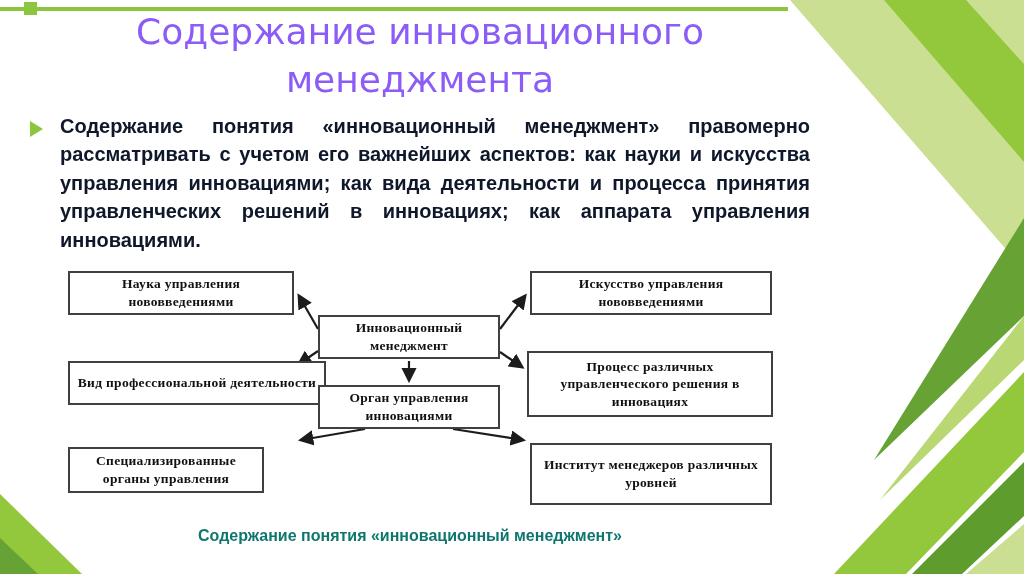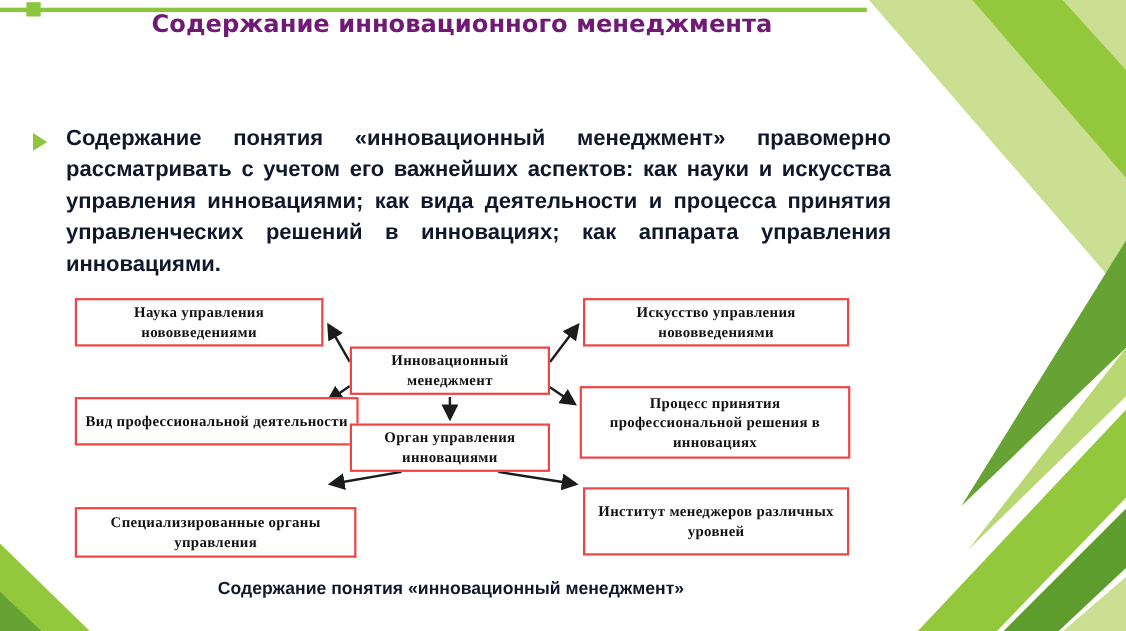--- a/index.html
+++ b/index.html
@@ -1,42 +1,42 @@
 <!DOCTYPE html>
 <html lang="ru"><head>
 <meta charset="utf-8">
 <style>
   html,body{margin:0;padding:0;background:#888;}
   .slide{position:relative;width:1024px;height:574px;background:#ffffff;overflow:hidden;font-family:"Liberation Sans",sans-serif;}
   .deco{position:absolute;left:0;top:0;z-index:0;}
   .topline{position:absolute;left:0;top:7px;width:788px;height:4px;background:#8cc63f;z-index:1;}
   .topsquare{position:absolute;left:24px;top:2px;width:13px;height:13px;background:#8cc63f;z-index:1;}
   .title{position:absolute;left:112px;top:8px;width:616px;margin:0;text-align:center;
-         font-family:"DejaVu Sans","Liberation Sans",sans-serif;font-weight:700;font-size:22px;
-         line-height:1.32;color:#701a75;z-index:1;}
+         font-family:"DejaVu Sans","Liberation Sans",sans-serif;font-weight:400;font-size:36px;
+         line-height:1.32;color:#8b5cf6;z-index:1;}
   .bullet{position:absolute;left:30px;top:121px;width:0;height:0;
           border-left:13px solid #8cc63f;border-top:8px solid transparent;border-bottom:8px solid transparent;z-index:1;}
   .body-text{position:absolute;left:60px;top:112px;width:750px;margin:0;
              font-size:20px;font-weight:700;line-height:1.42;color:#0f172a;text-align:justify;z-index:1;}
   .diagram{position:absolute;left:60px;top:265px;width:720px;height:240px;z-index:1;}
   .arrows{position:absolute;left:0;top:0;}
-  .dbox{position:absolute;box-sizing:border-box;background:#fff;border:2px solid #ef4444;
+  .dbox{position:absolute;box-sizing:border-box;background:#fff;border:2px solid #404040;
         display:flex;align-items:center;justify-content:center;text-align:center;
         font-family:"Liberation Serif",serif;font-weight:700;font-size:13.5px;line-height:1.3;
         letter-spacing:.3px;color:#111;padding:2px 6px;}
   .b0{left:8px;top:6px;width:226px;height:44px;}
   .b1{left:470px;top:6px;width:242px;height:44px;}
   .b2{left:258px;top:50px;width:182px;height:44px;}
   .b3{left:8px;top:96px;width:258px;height:44px;}
   .b4{left:467px;top:86px;width:246px;height:66px;}
   .b5{left:258px;top:120px;width:182px;height:44px;font-family:Liberation Serif, serif;}
-  .b6{left:8px;top:196px;width:256px;height:46px;}
+  .b6{left:8px;top:182px;width:196px;height:46px;}
   .b7{left:470px;top:178px;width:242px;height:62px;}
   .caption{position:absolute;left:60px;top:527px;width:700px;text-align:center;
-           font-size:16px;font-weight:700;color:#0f172a;z-index:1;}
+           font-size:16px;font-weight:700;color:#0f766e;z-index:1;}
 </style>
 </head>
 <body>
 
 <div class="slide">
 
   <svg class="deco" width="1024" height="574" viewBox="0 0 1024 574" aria-hidden="true">
     <polygon points="790,0 1024,0 1024,270" fill="#cbdf92"></polygon>
     <polygon points="884,0 1024,0 1024,162" fill="#93c83d"></polygon>
     <polygon points="966,0 1024,0 1024,64" fill="#cbdf92"></polygon>
@@ -70,21 +70,21 @@
       <line x1="440" y1="87" x2="462" y2="102" stroke="#1c1c1c" stroke-width="2.2" marker-end="url(#ah)"></line>
       <line x1="349" y1="96" x2="349" y2="115" stroke="#1c1c1c" stroke-width="2.2" marker-end="url(#ah)"></line>
       <line x1="305" y1="164" x2="241" y2="175" stroke="#1c1c1c" stroke-width="2.2" marker-end="url(#ah)"></line>
       <line x1="393" y1="164" x2="463" y2="175" stroke="#1c1c1c" stroke-width="2.2" marker-end="url(#ah)"></line>
     </svg>
 
     <div class="dbox b0">Наука управления нововведениями</div>
     <div class="dbox b2">Инновационный менеджмент</div>
     <div class="dbox b1">Искусство управления нововведениями</div>
     <div class="dbox b3">Вид профессиональной деятельности</div>
-    <div class="dbox b4">Процесс принятия профессиональной решения в инновациях</div>
+    <div class="dbox b4">Процесс различных управленческого решения в инновациях</div>
     <div class="dbox b5">Орган управления инновациями</div>
     <div class="dbox b6">Специализированные органы управления</div>
     <div class="dbox b7">Институт менеджеров различных уровней</div>
   </div>
 
   <div class="caption">Содержание понятия «инновационный менеджмент»</div>
 
 </div>
 
 </body></html>

